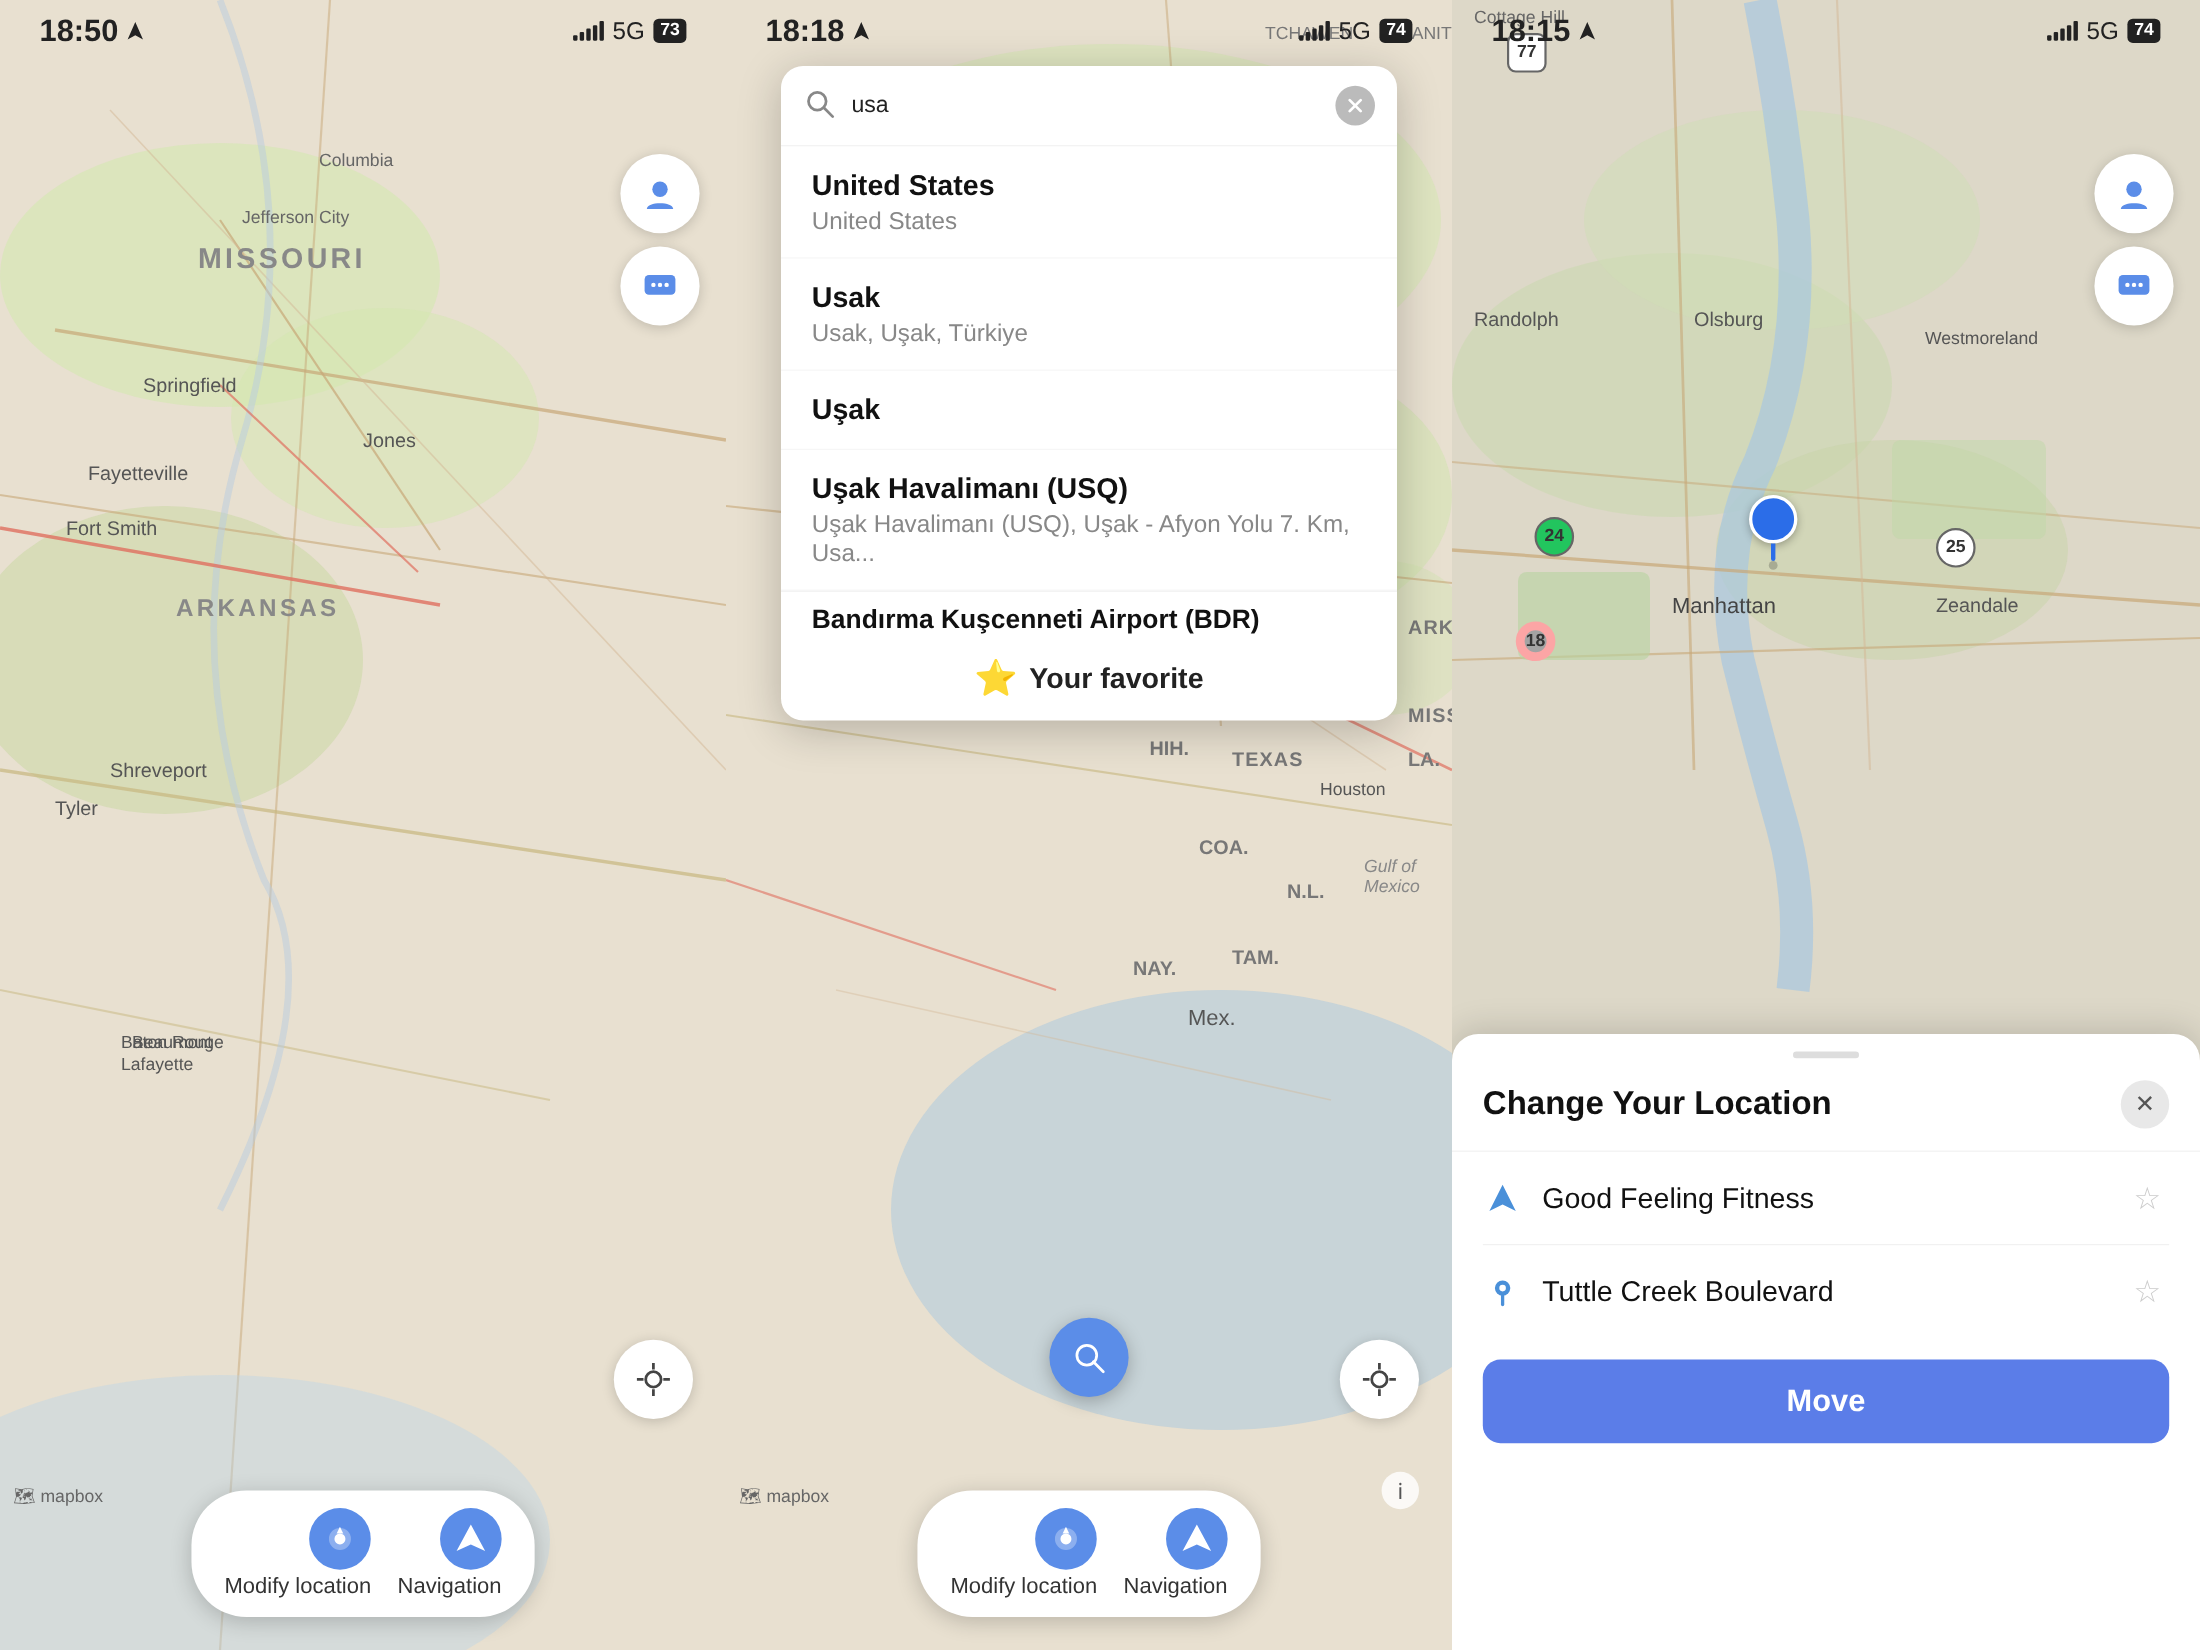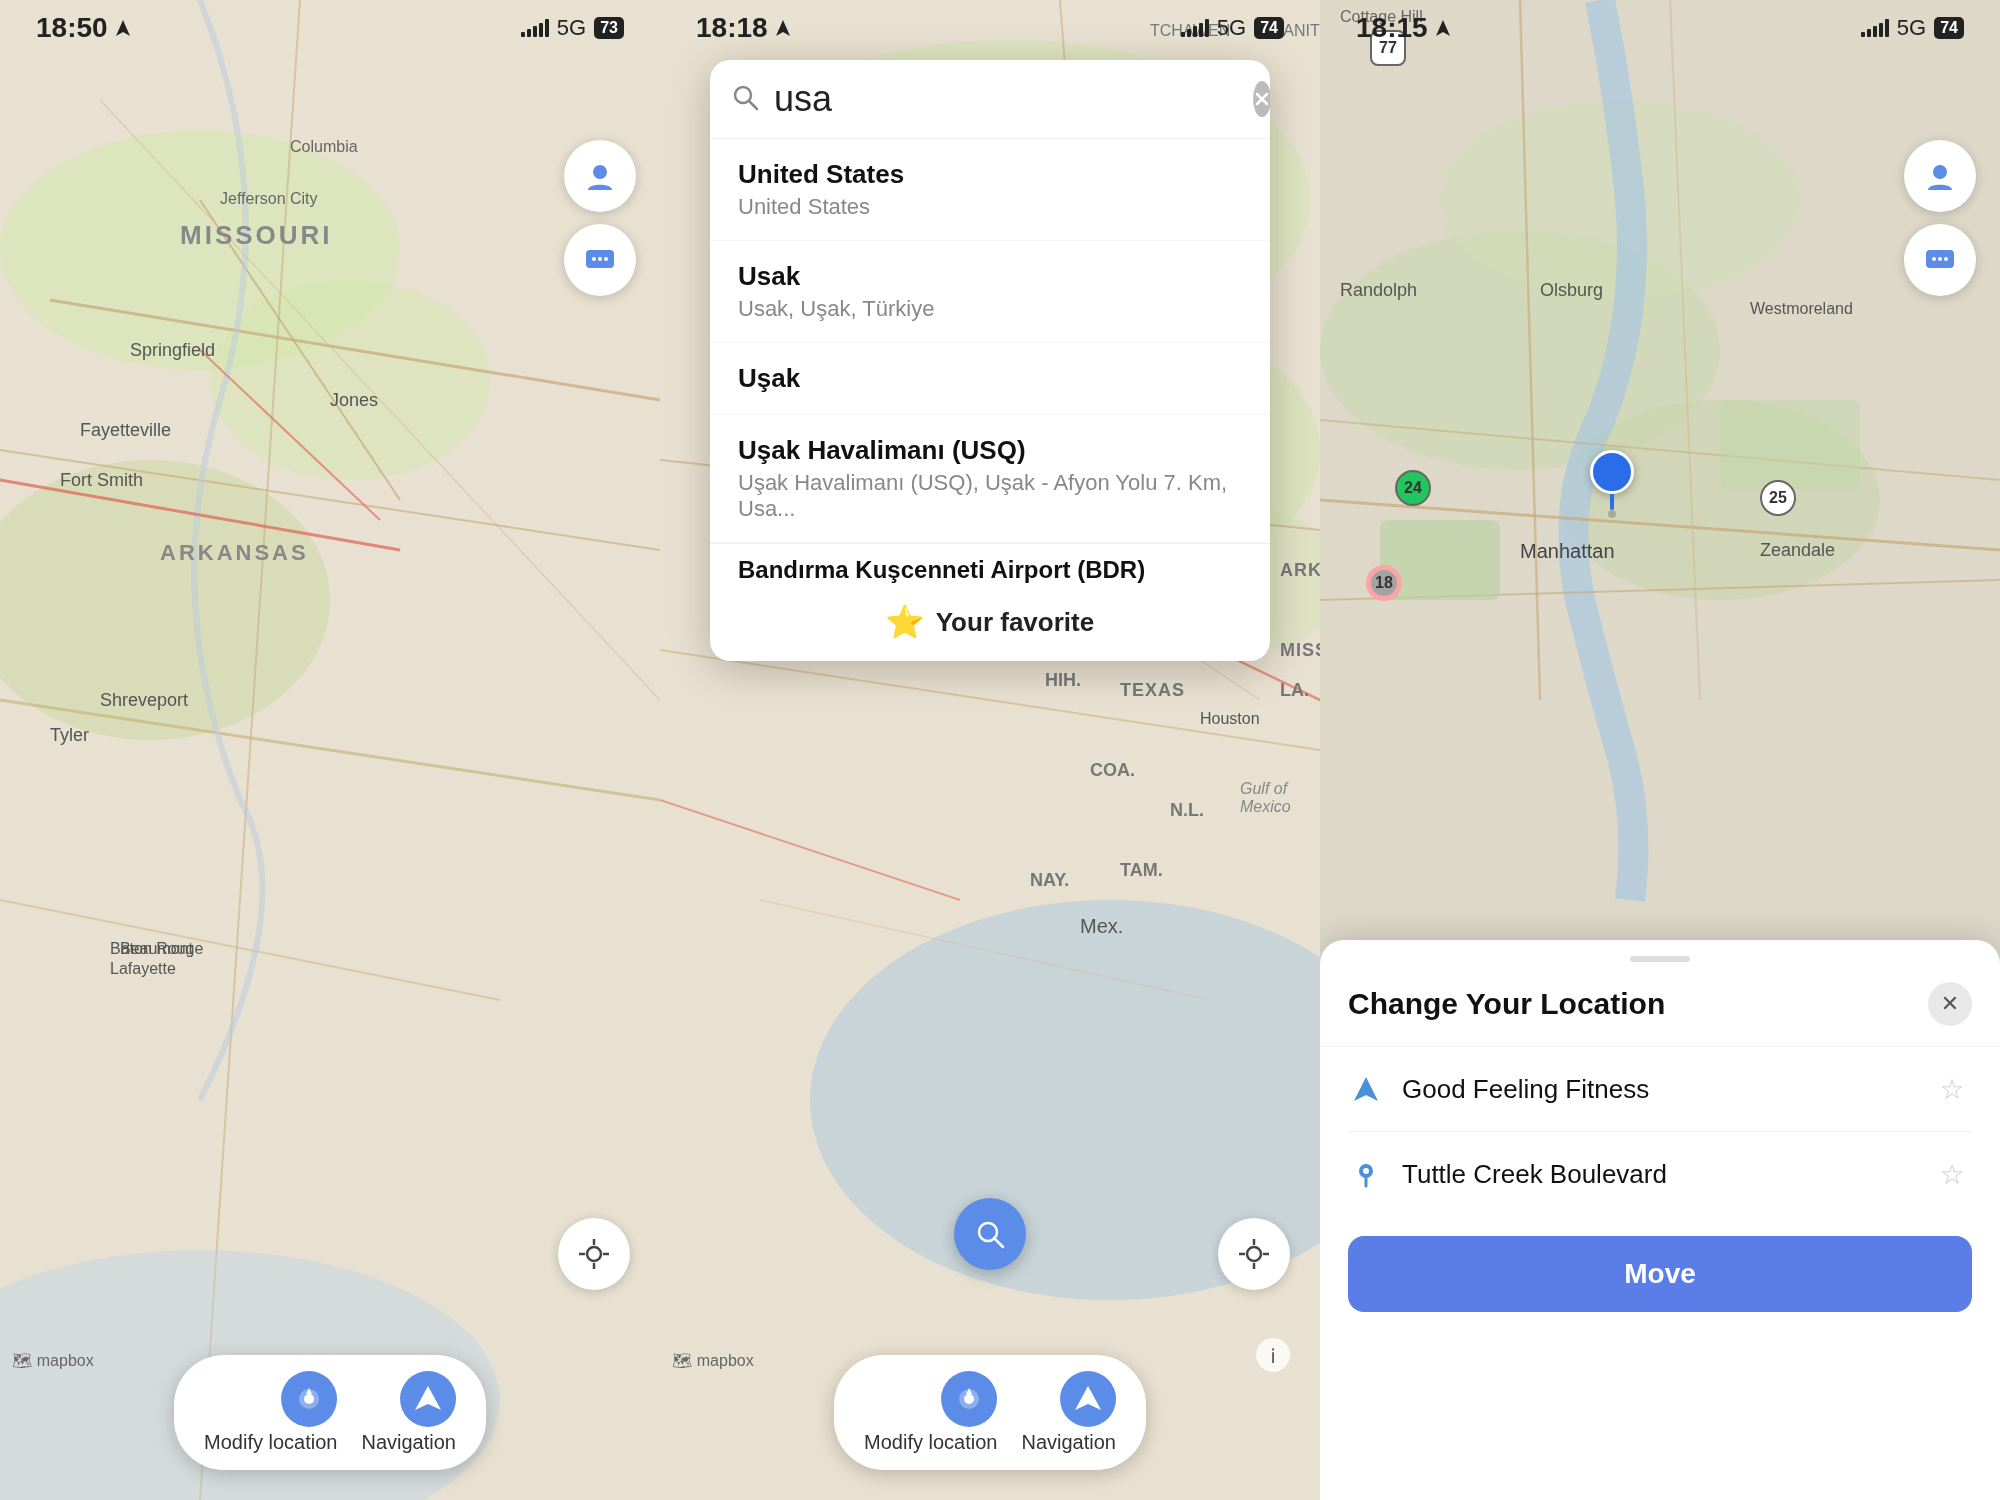--- a/index.html
+++ b/index.html
@@ -179,21 +179,21 @@
       display: flex;
       align-items: center;
       padding: 18px 20px;
       gap: 14px;
       border-bottom: 1px solid #f0f0f0;
     }
     .search-input {
       flex: 1;
       border: none;
       outline: none;
-      font-size: 36px;
+      font-size: 21px;
       color: #222;
       background: transparent;
     }
     .search-icon-wrap {
       color: #666;
     }
     .clear-btn {
       width: 36px;
       height: 36px;
       border-radius: 50%;
@@ -687,21 +687,21 @@
   </div>
 
   <div style="position:absolute;top:8px;left:20px;font-size:16px;color:#666;pointer-events:none">Cottage Hill</div>
   <div style="position:absolute;top:280px;left:20px;font-size:18px;color:#555;pointer-events:none">Randolph</div>
   <div style="position:absolute;top:280px;left:220px;font-size:18px;color:#555;pointer-events:none">Olsburg</div>
   <div style="position:absolute;top:540px;left:200px;font-size:20px;color:#444;font-weight:500;pointer-events:none">Manhattan</div>
   <div style="position:absolute;top:540px;left:440px;font-size:18px;color:#555;pointer-events:none">Zeandale</div>
   <div style="position:absolute;top:300px;left:430px;font-size:16px;color:#555;pointer-events:none">Westmoreland</div>
 
   <div style="position:absolute;top:470px;left:75px;width:36px;height:36px;border-radius:50%;background:#22c55e;border:2px solid #666;display:flex;align-items:center;justify-content:center;font-size:16px;font-weight:700;color:#333;pointer-events:none">24</div>
-  <div style="position:absolute;top:565px;left:46px;width:36px;height:36px;border-radius:50%;background:#a3a3a3;border:5px solid #fca5a5;display:flex;align-items:center;justify-content:center;font-size:16px;font-weight:700;color:#333;pointer-events:none">18</div>
+  <div style="position:absolute;top:565px;left:58px;width:36px;height:36px;border-radius:50%;background:#a3a3a3;border:8px solid #fca5a5;display:flex;align-items:center;justify-content:center;font-size:16px;font-weight:700;color:#333;pointer-events:none">18</div>
   <div style="position:absolute;top:480px;left:440px;width:36px;height:36px;border-radius:50%;background:white;border:2px solid #666;display:flex;align-items:center;justify-content:center;font-size:16px;font-weight:700;color:#333;pointer-events:none">25</div>
   <div style="position:absolute;top:30px;left:50px;width:36px;height:36px;border-radius:8px;background:white;border:2px solid #666;display:flex;align-items:center;justify-content:center;font-size:16px;font-weight:700;color:#333;pointer-events:none">77</div>
 
   <div class="map-pin" style="top:450px;left:270px">
     <div class="map-pin-circle"></div>
     <div class="map-pin-tail"></div>
 
     <div style="width:8px;height:8px;border-radius:50%;background:rgba(0,0,0,0.2)"></div>
   </div>
 

